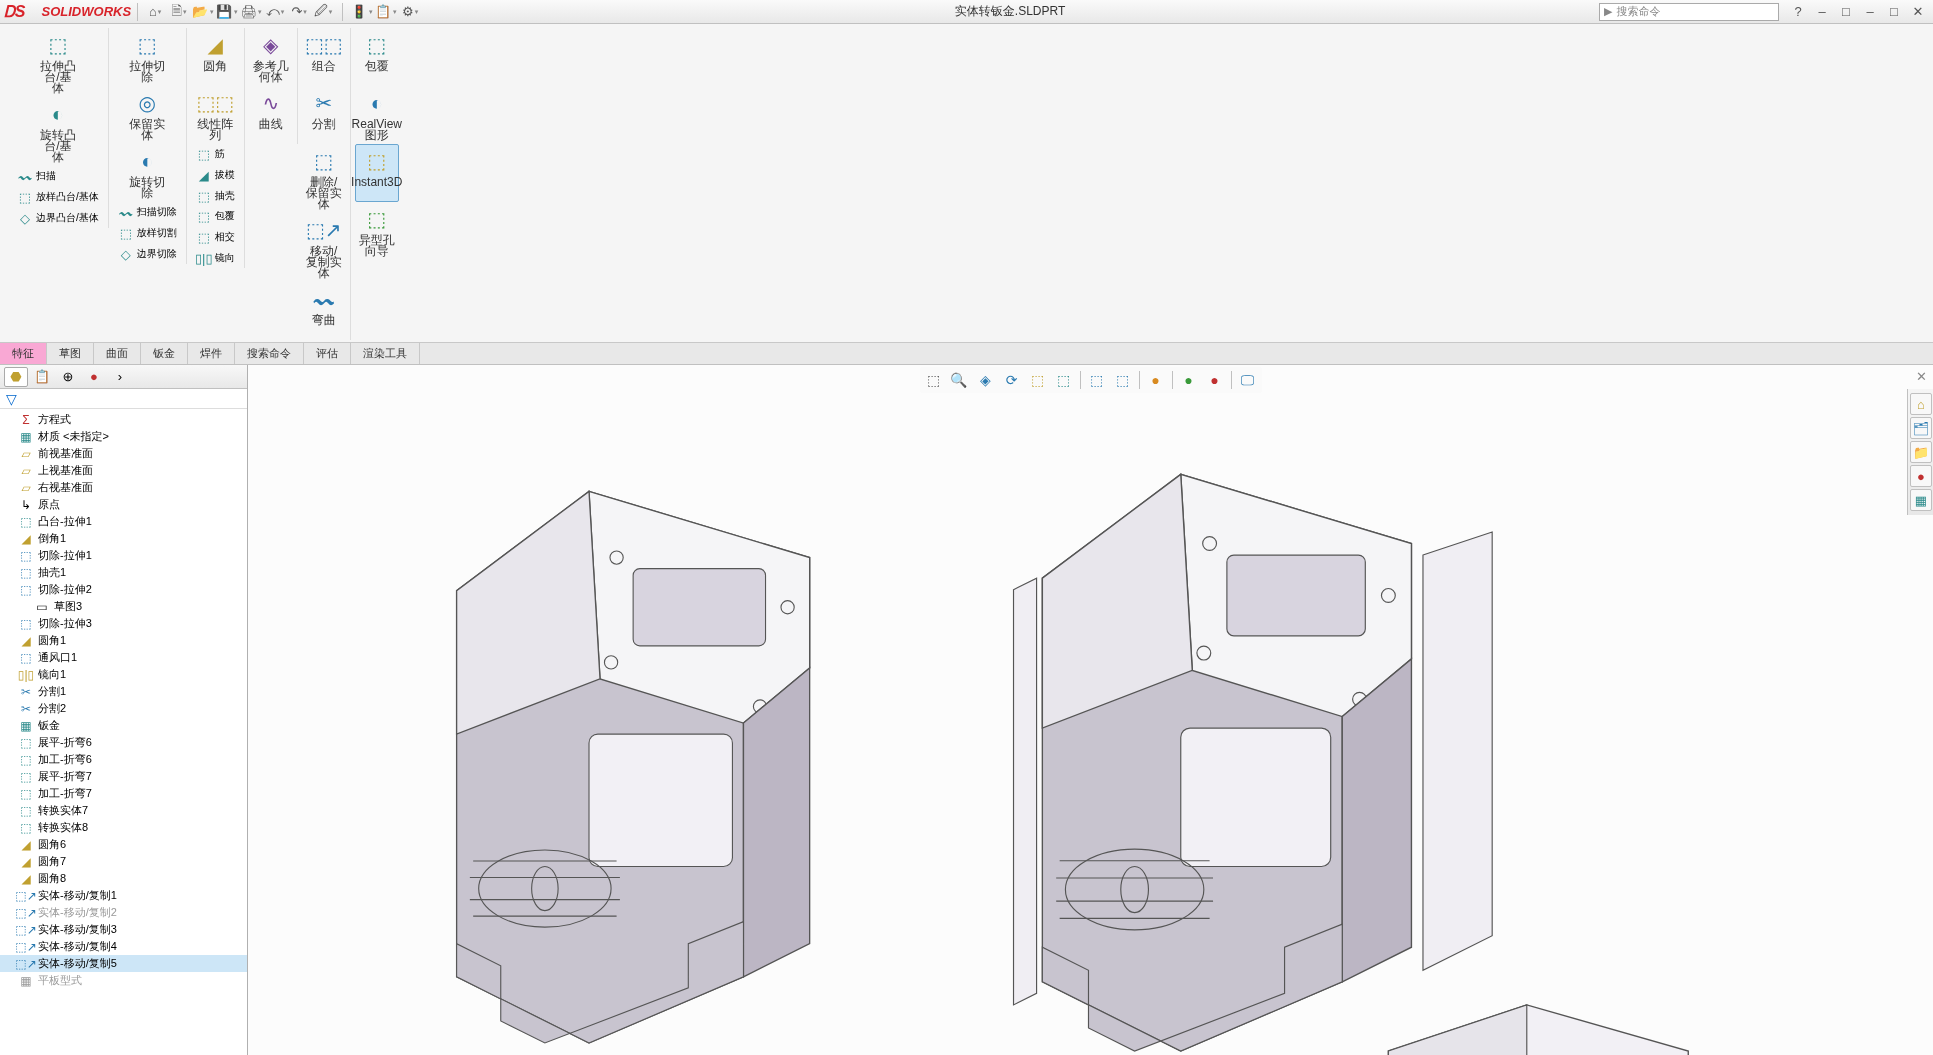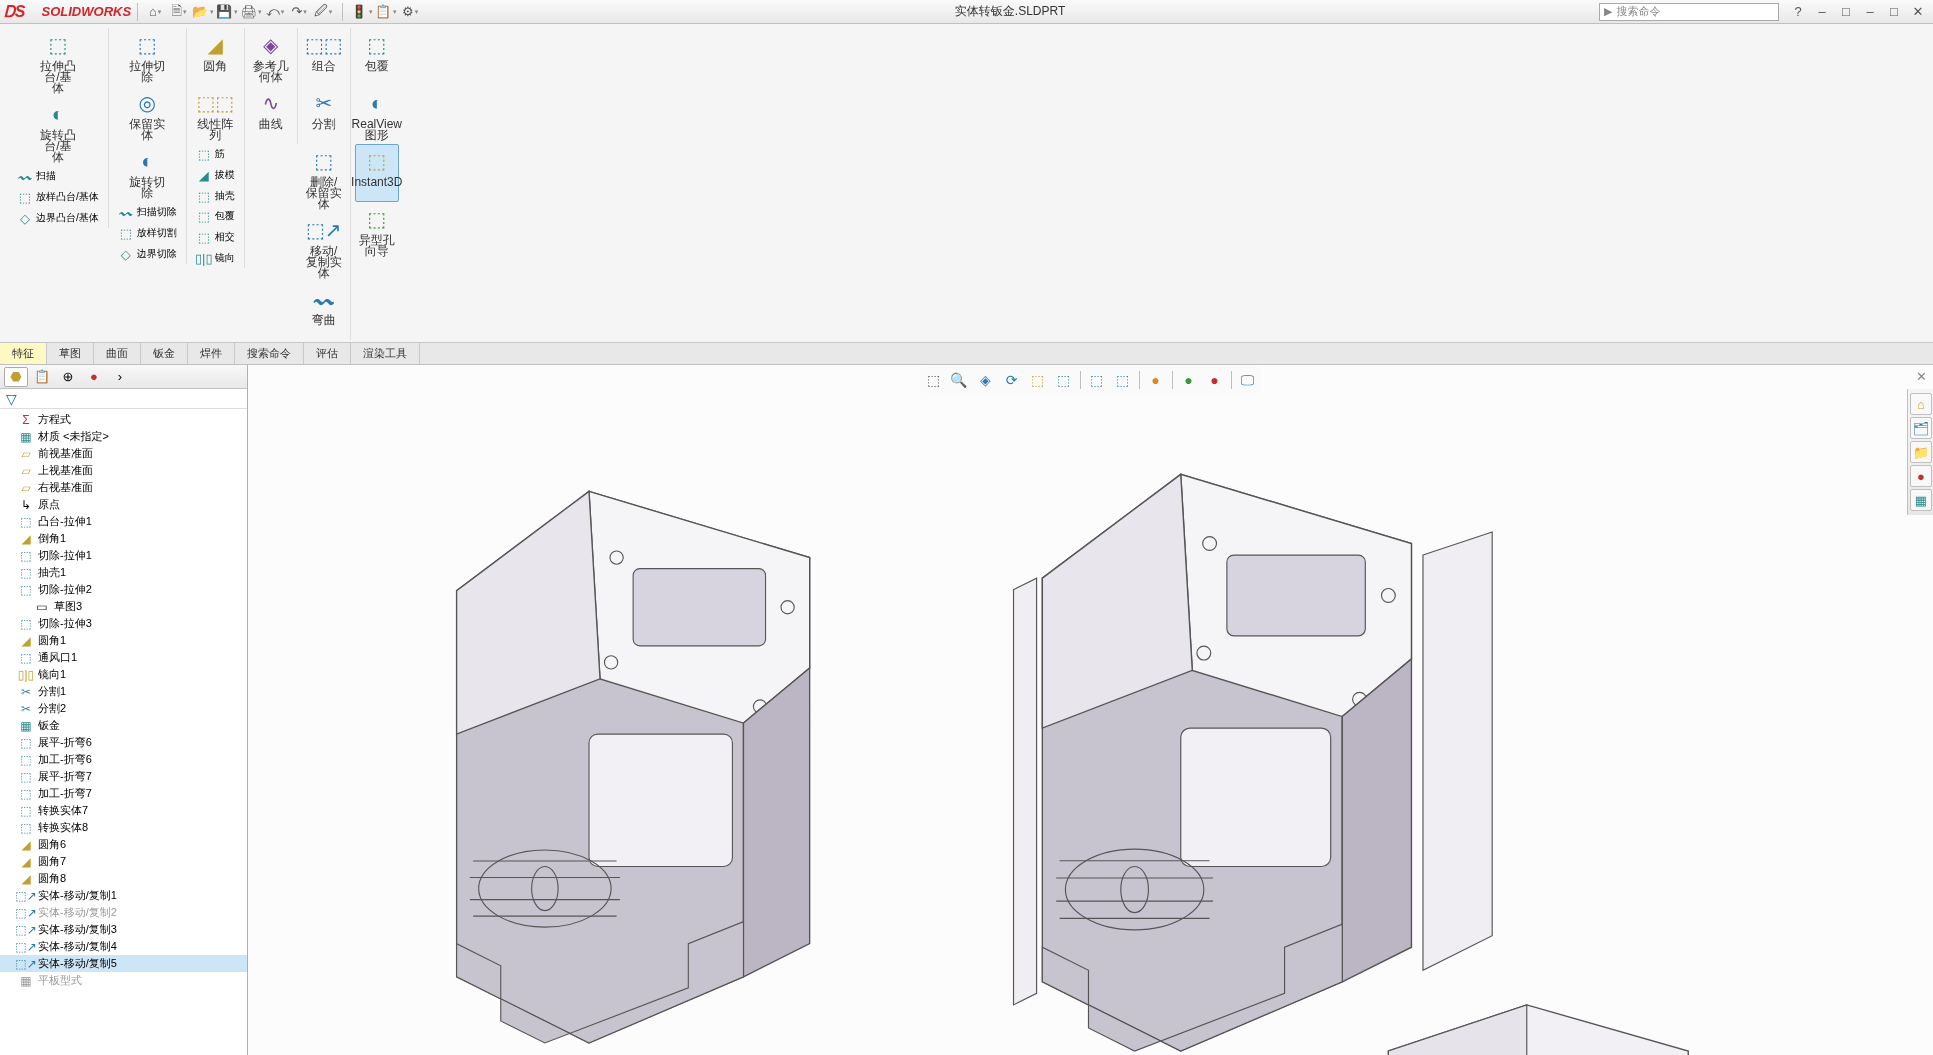--- a/index.html
+++ b/index.html
@@ -25,21 +25,21 @@
 .rib-big { width: 44px; display: flex; flex-direction: column; align-items: center; gap: 2px; cursor: pointer; padding: 2px; border: 1px solid transparent; border-radius: 2px; }
 .rib-big.selected { background: #cde6f7; border-color: #6aa6d0; }
 .rib-icon { width: 28px; height: 28px; display: flex; align-items: center; justify-content: center; font-size: 20px; }
 .rib-label { font-size: 12px; text-align: center; line-height: 11px; min-height: 22px; color: #333; }
 .rib-small-col { display: flex; flex-direction: column; gap: 1px; }
 .rib-small { display: flex; align-items: center; gap: 3px; padding: 1px 4px; cursor: pointer; border: 1px solid transparent; border-radius: 2px; font-size: 10px; white-space: nowrap; }
 .rib-sicon { width: 16px; height: 16px; display: inline-flex; align-items: center; justify-content: center; font-size: 13px; }
 
 .ribbon-tabs { display: flex; background: #e8e8e8; border-top: 1px solid #c8c8c8; }
 .rtab { padding: 3px 12px; font-size: 11px; cursor: pointer; border-right: 1px solid #c8c8c8; color: #333; }
-.rtab.active { background: #fef9c3; }
+.rtab.active { background: #f9a8d4; }
 
 
 .main { display: flex; height: calc(100% - 24px - 96px - 20px - 18px); }
 
 
 .tree-panel { width: 248px; background: #fff; border-right: 1px solid #b0b0b0; display: flex; flex-direction: column; }
 .tree-tabs { height: 24px; background: linear-gradient(#f8f8f8,#e8e8e8); border-bottom: 1px solid #c0c0c0; display: flex; align-items: center; padding: 0 4px; gap: 2px; }
 .ttab { width: 24px; height: 20px; display: flex; align-items: center; justify-content: center; border: 1px solid transparent; border-radius: 2px; cursor: pointer; font-size: 13px; }
 .ttab.active { background: #fff; border-color: #aaa; }
 .tree-filter { height: 20px; border-bottom: 1px solid #ddd; display: flex; align-items: center; padding: 0 6px; color: #06c; font-size: 14px; }

